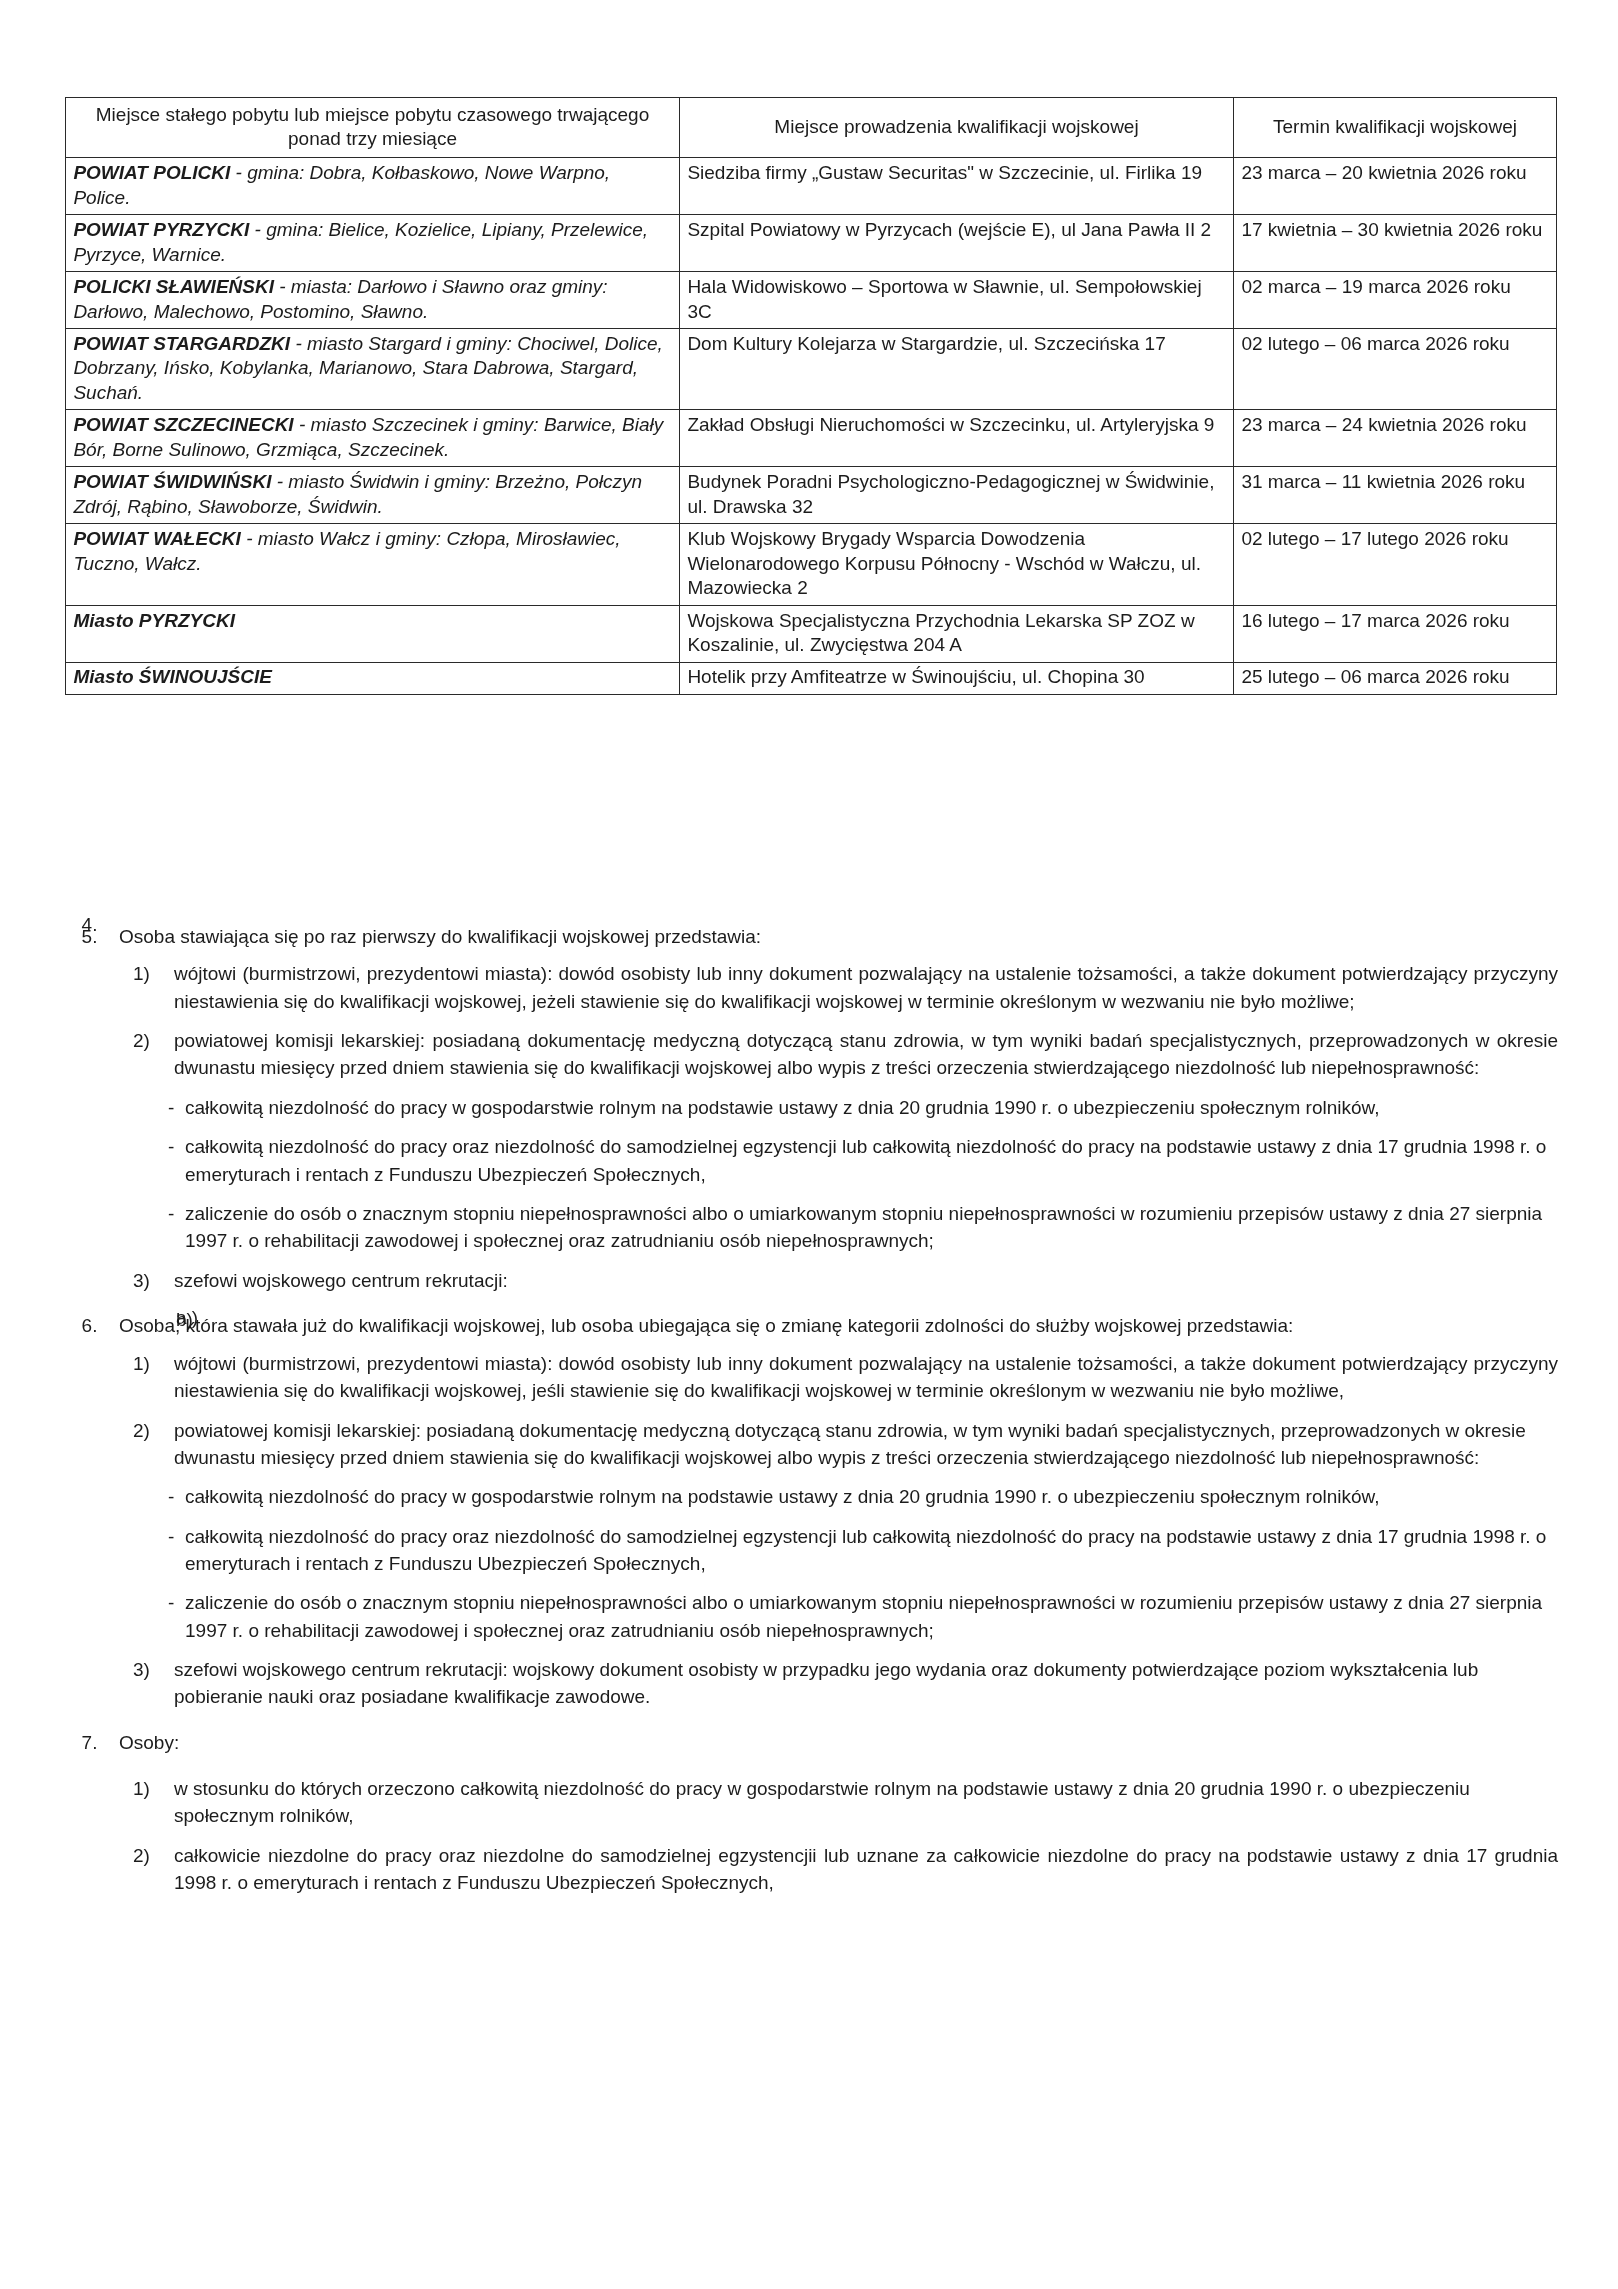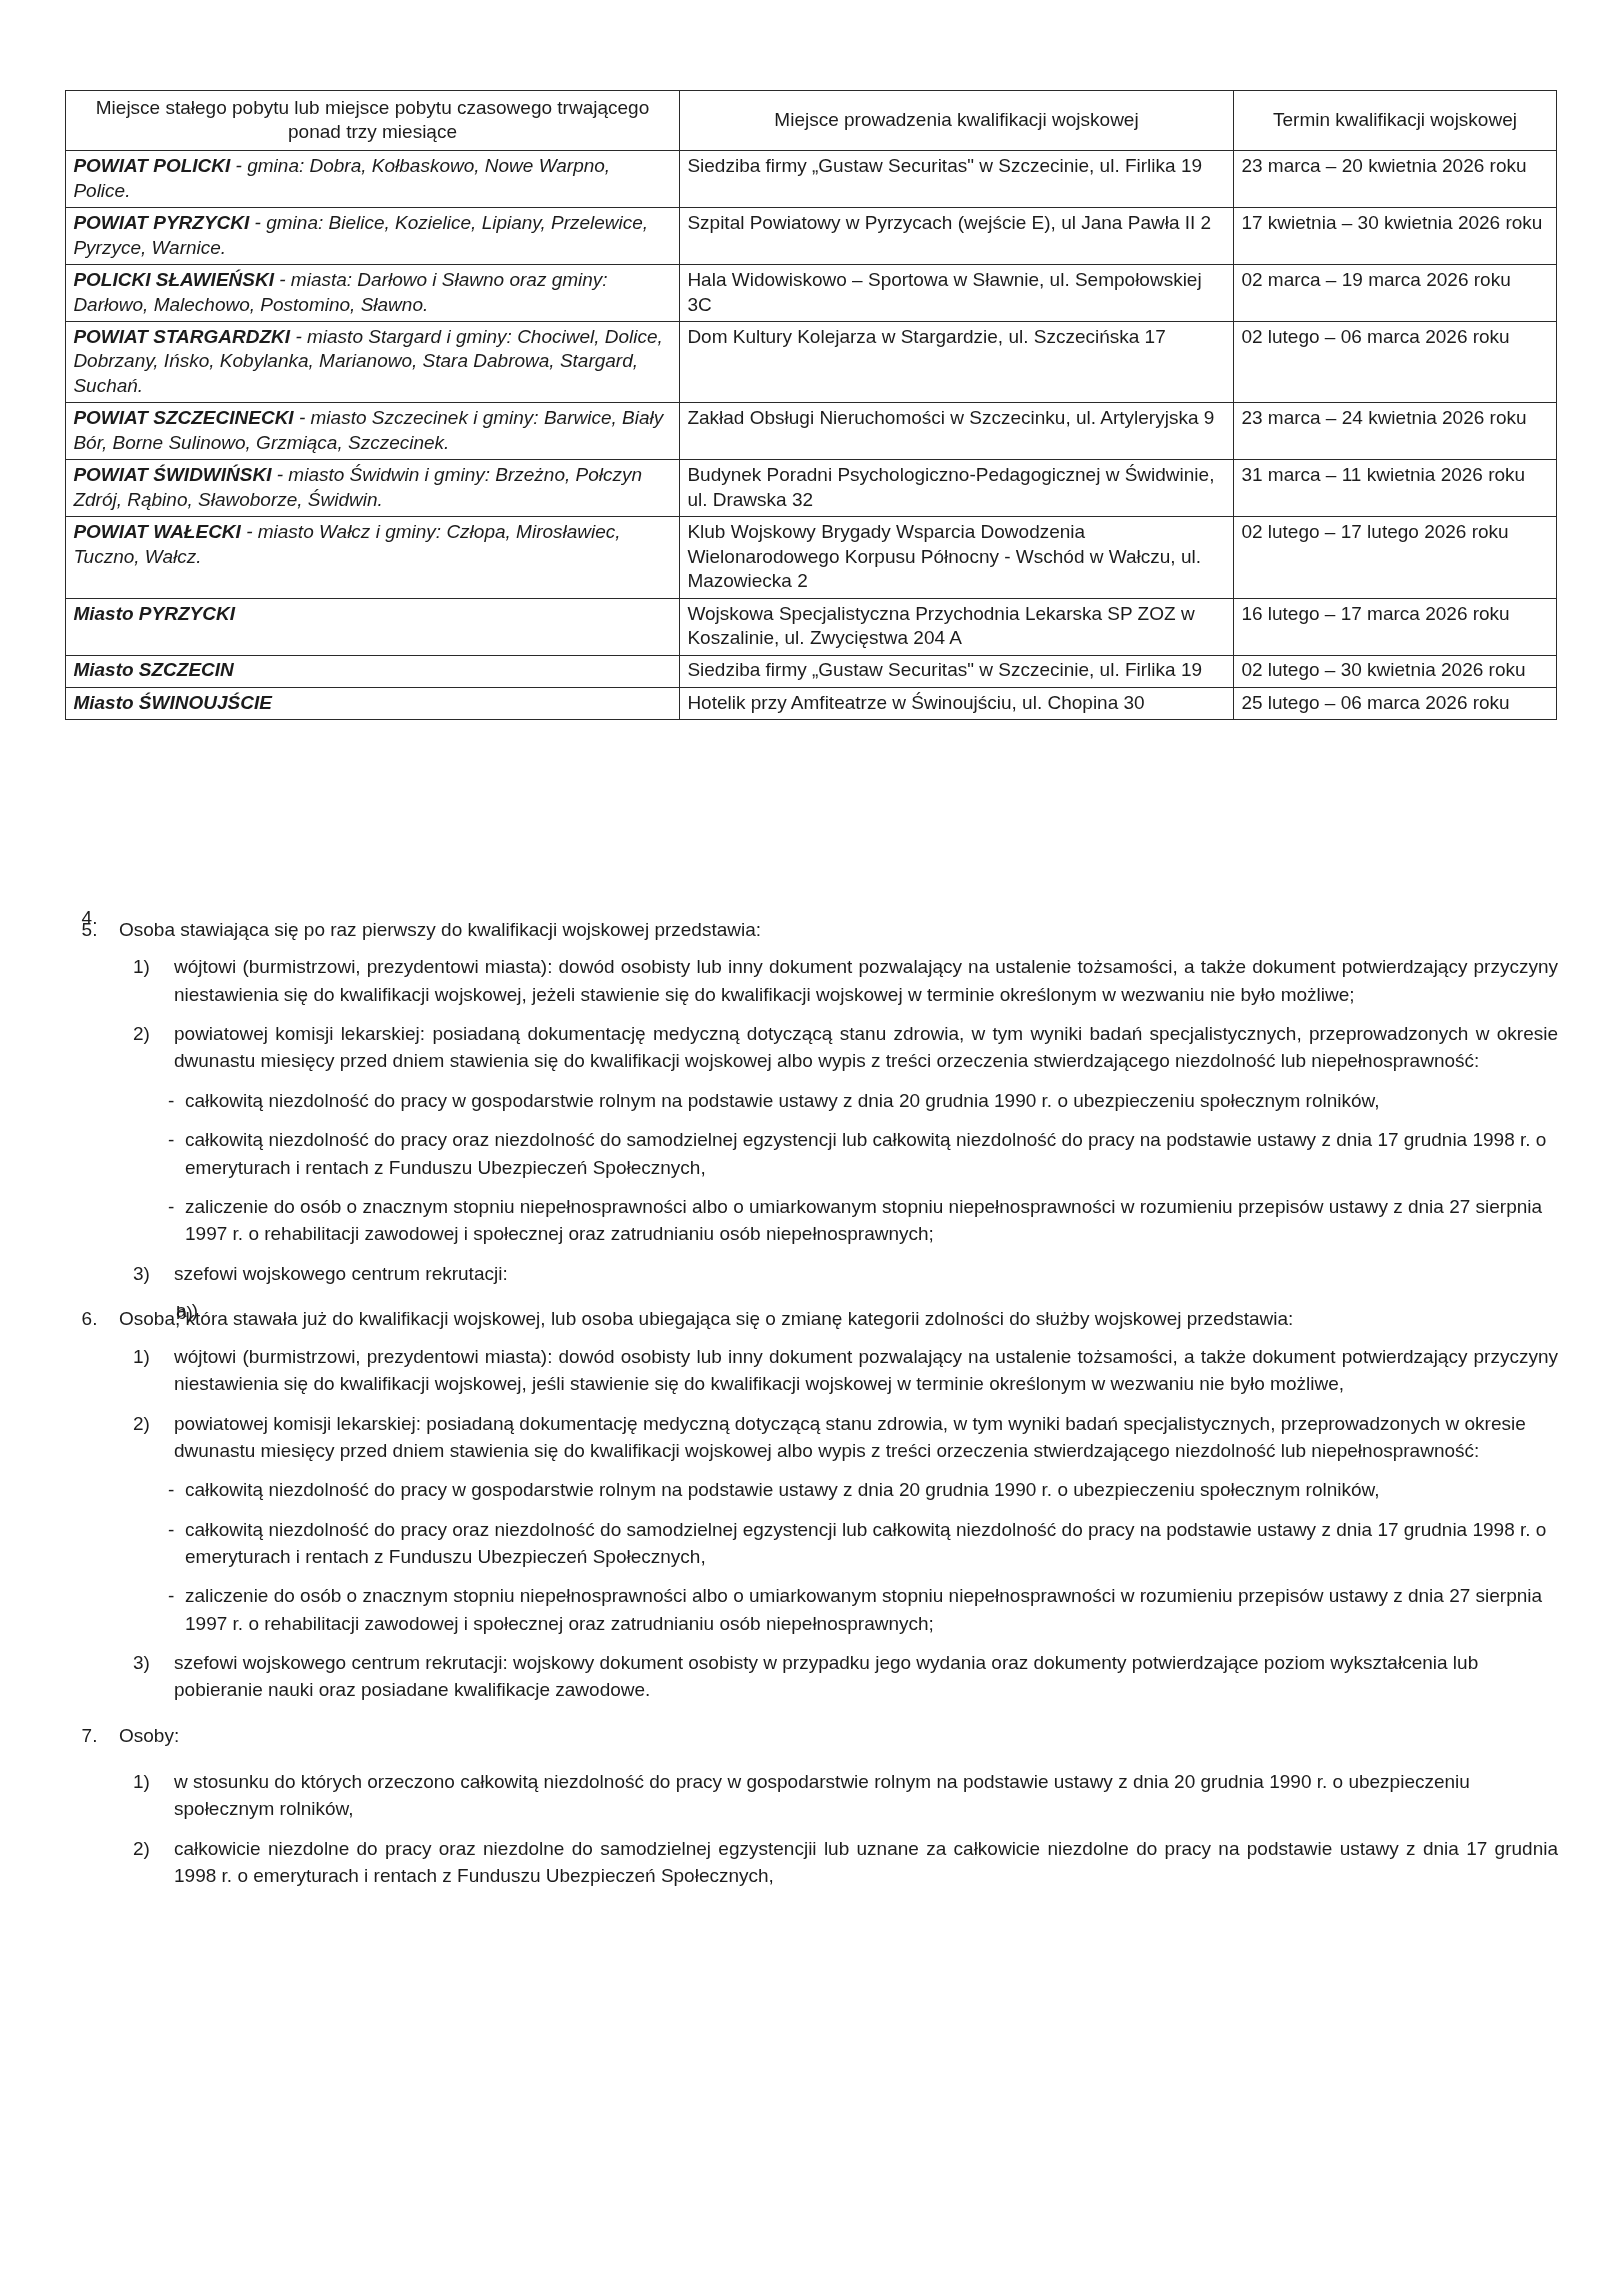--- a/index.html
+++ b/index.html
@@ -10,21 +10,21 @@
   body {
     width: 1619px;
     height: 2290px;
     font-family: "Liberation Sans", sans-serif;
     color: #1c1c1c;
     position: relative;
     overflow: hidden;
   }
   .page {
     position: absolute;
-    left: 0; top: 1px;
+    left: 0; top: 8px;
     width: 1619px;
     height: 1952px;
     padding: 0;
     box-sizing: border-box;
   }
 
   
   .tbl-wrap {
     position: absolute;
     left: 65px;
@@ -185,25 +185,20 @@
           <td class="c-area"><span class="b">POWIAT WAŁECKI</span><span> - miasto Wałcz i gminy: Człopa, Mirosławiec, Tuczno, Wałcz.</span></td>
           <td class="c-place">Klub Wojskowy Brygady Wsparcia Dowodzenia Wielonarodowego Korpusu Północny - Wschód w Wałczu, ul. Mazowiecka 2</td>
           <td class="c-date">02 lutego – 17 lutego 2026 roku</td>
         </tr>
         <tr>
           <td class="c-area"><span class="b">Miasto PYRZYCKI</span><span></span></td>
           <td class="c-place">Wojskowa Specjalistyczna Przychodnia Lekarska SP ZOZ w Koszalinie, ul. Zwycięstwa 204 A</td>
           <td class="c-date">16 lutego – 17 marca 2026 roku</td>
         </tr>
         <tr>
-          <td class="c-area"><span class="b">Miasto SZCZECIN</span><span></span></td>
-          <td class="c-place">Siedziba firmy „Gustaw Securitas" w Szczecinie, ul. Firlika 19</td>
-          <td class="c-date">02 lutego – 30 kwietnia 2026 roku</td>
-        </tr>
-        <tr>
           <td class="c-area"><span class="b">Miasto ŚWINOUJŚCIE</span><span></span></td>
           <td class="c-place">Hotelik przy Amfiteatrze w Świnoujściu, ul. Chopina 30</td>
           <td class="c-date">25 lutego – 06 marca 2026 roku</td>
         </tr>
       </tbody>
     </table>
   </div>
 
   <div class="body-text">
 

